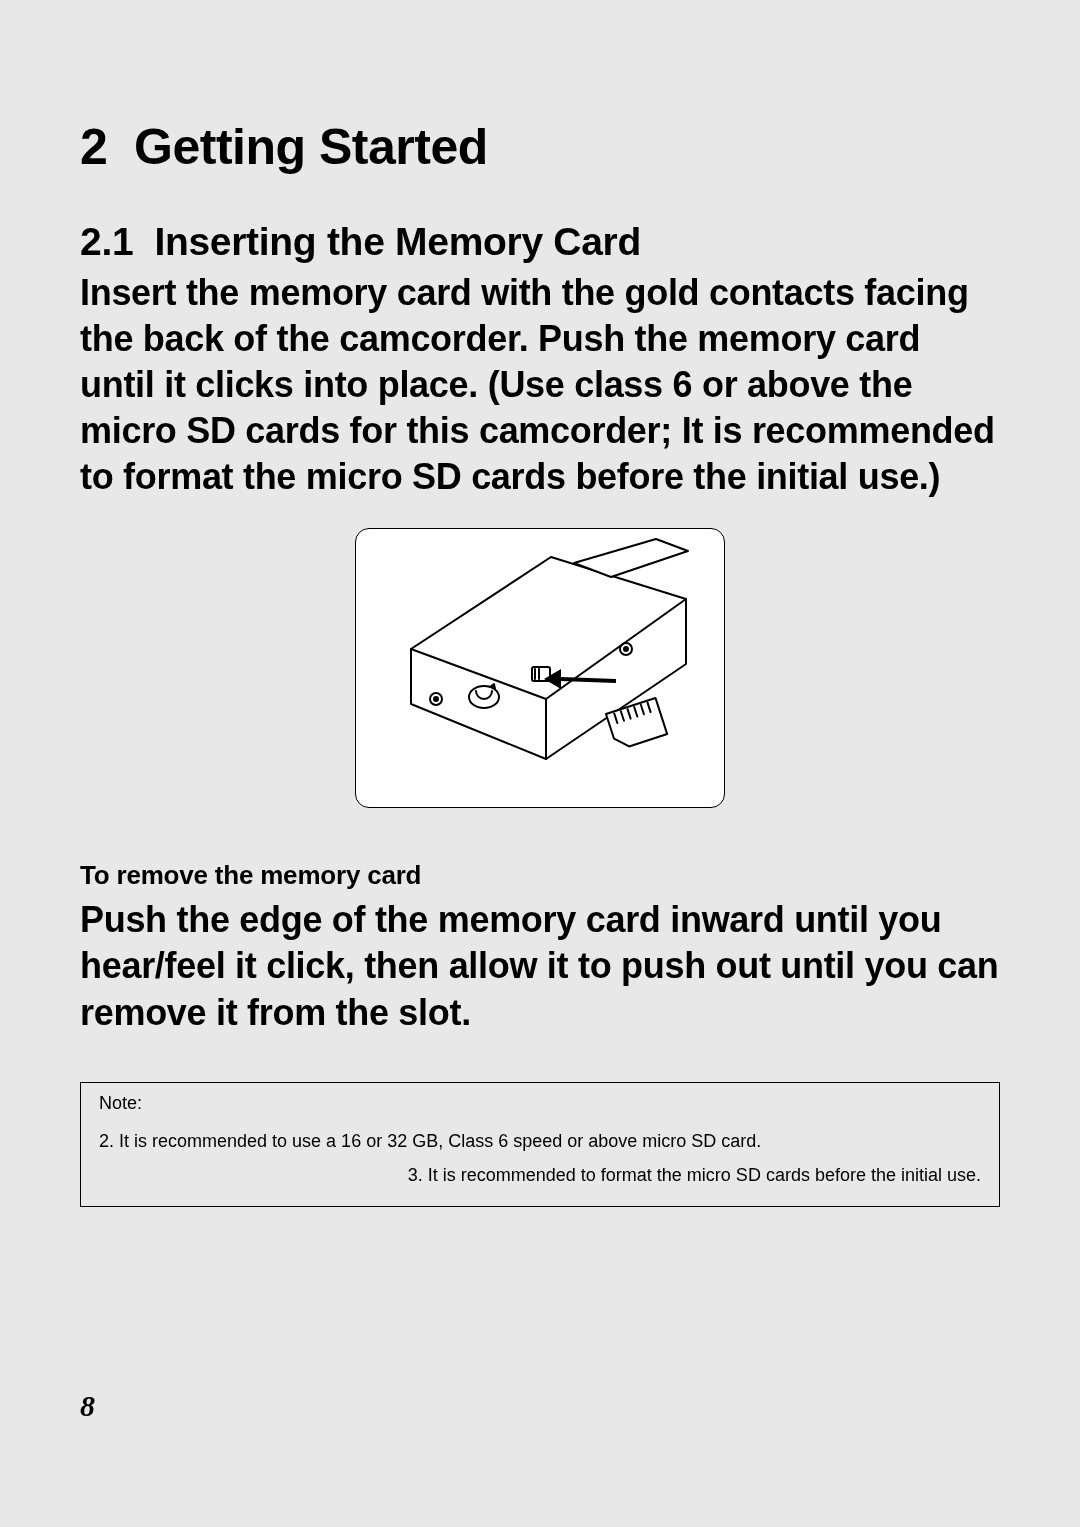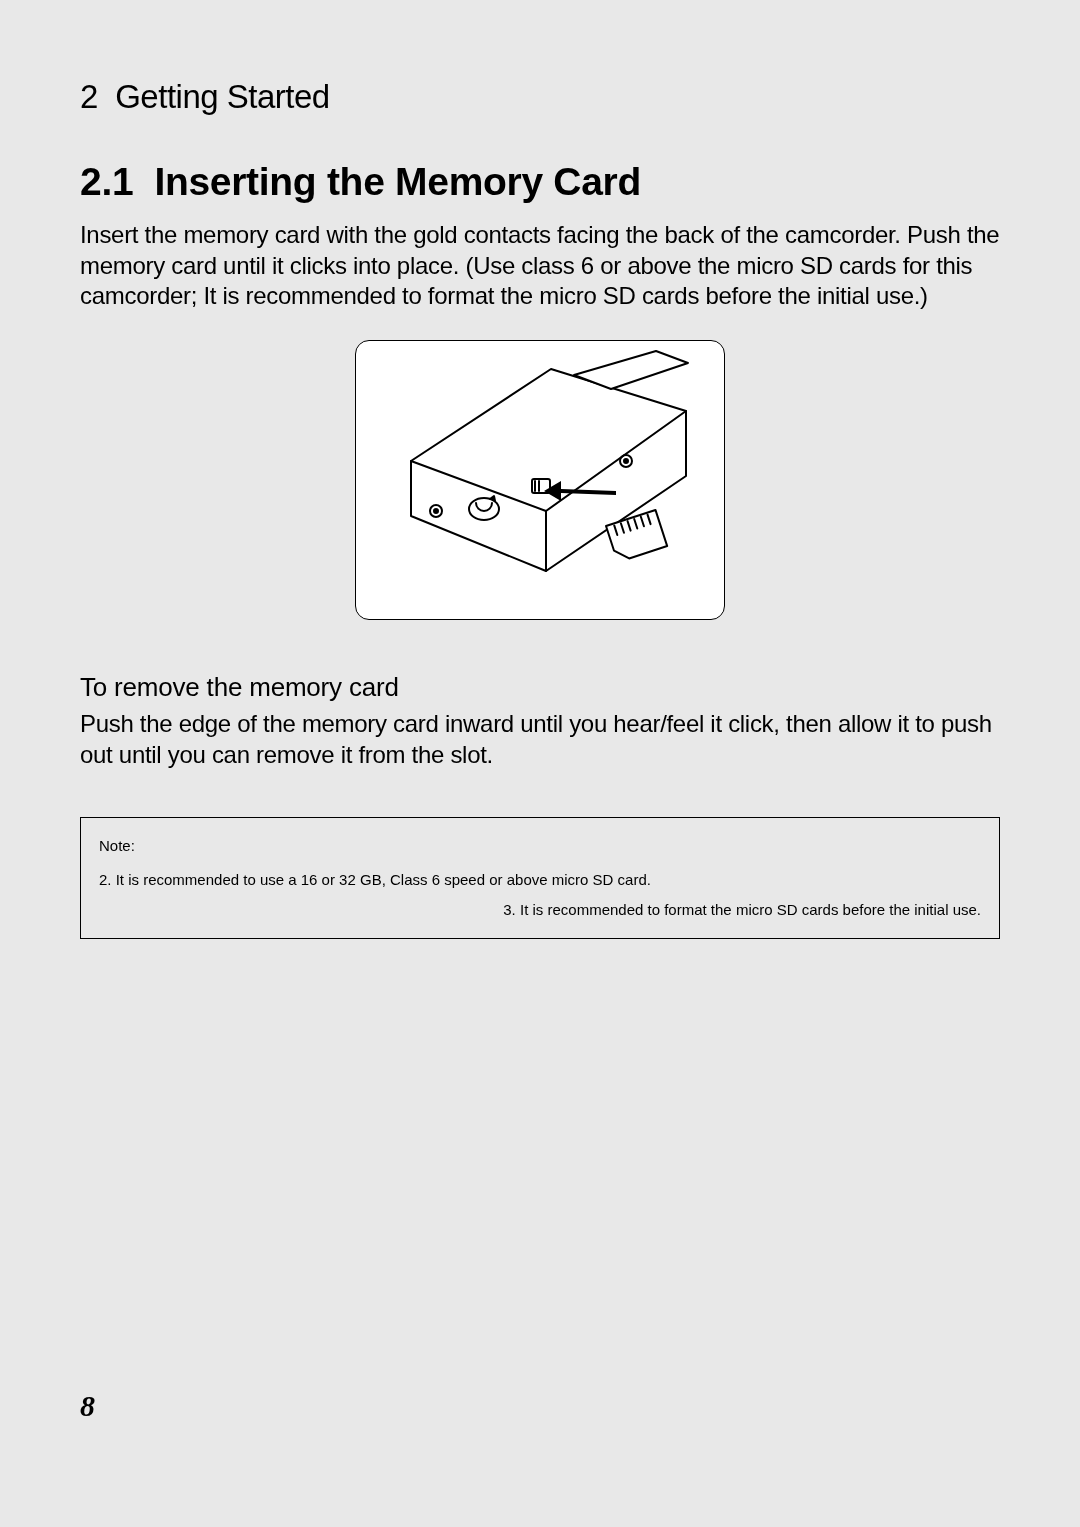--- a/index.html
+++ b/index.html
@@ -5,63 +5,64 @@
   * { box-sizing: border-box; margin: 0; padding: 0; }
   html, body { width: 1080px; height: 1527px; }
   body {
     background: #e8e8e8;
     font-family: "Segoe UI", "Helvetica Neue", Arial, sans-serif;
     color: #000;
     padding: 78px 80px 0 80px;
     position: relative;
   }
   .chapter-title {
-    font-size: 33px;
-    font-weight: 400;
+    font-size: 50px;
+    font-weight: 700;
     letter-spacing: -0.5px;
     margin-bottom: 44px;
+    margin-top: 40px;
   }
   .section-title {
     font-size: 39px;
     font-weight: 800;
     letter-spacing: -0.3px;
-    margin-bottom: 16px;
+    margin-bottom: 6px;
   }
   .body-para {
-    font-size: 24px;
+    font-size: 36px;
     line-height: 1.28;
-    font-weight: 400;
+    font-weight: 700;
     letter-spacing: -0.3px;
     margin-bottom: 28px;
   }
   .illustration-wrap {
     display: flex;
     justify-content: center;
     margin: 20px 0 52px 0;
   }
   .illustration {
     width: 370px;
     height: 280px;
     border: 1.5px solid #000;
     border-radius: 14px;
     background: #fff;
     position: relative;
   }
   .subheading {
     font-size: 26px;
-    font-weight: 400;
+    font-weight: 700;
     letter-spacing: -0.2px;
     margin-bottom: 6px;
   }
   .note-box {
     border: 1.5px solid #000;
     background: #fff0;
     margin-top: 46px;
-    padding: 18px 18px 18px 18px;
-    font-size: 15px;
+    padding: 8px 18px 18px 18px;
+    font-size: 18px;
     line-height: 1.35;
   }
   .note-label { margin-bottom: 14px; }
   .note-item { margin-bottom: 10px; padding-left: 20px; text-indent: -20px; }
   .note-item:last-child { margin-bottom: 0; text-align: right; }
   .page-number {
     position: absolute;
     left: 80px;
     bottom: 104px;
     font-family: Georgia, "Times New Roman", serif;

